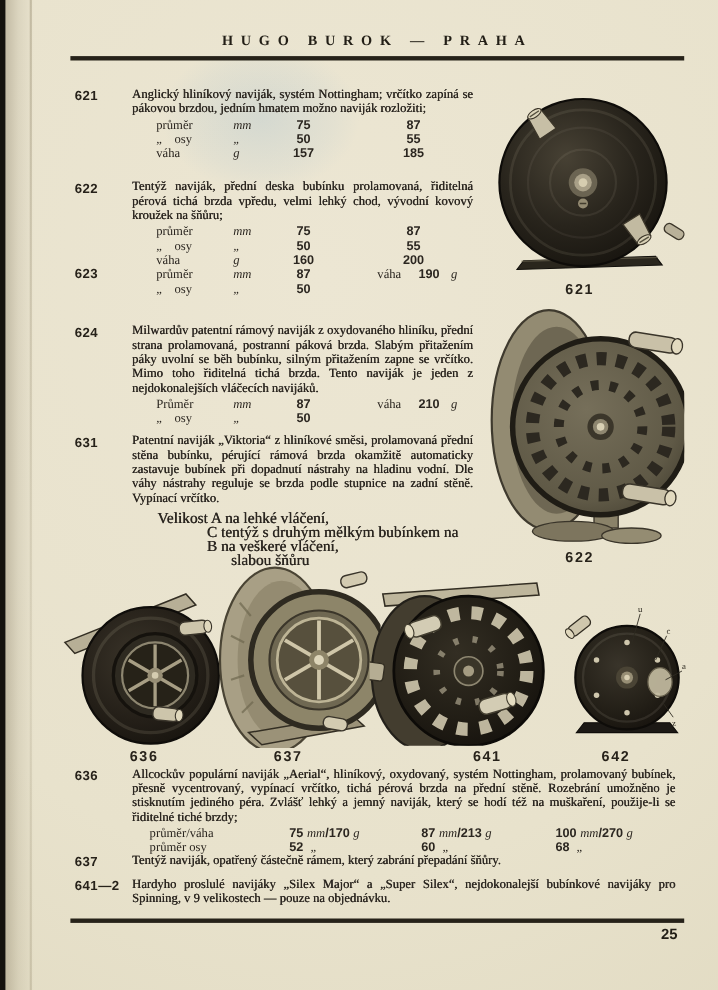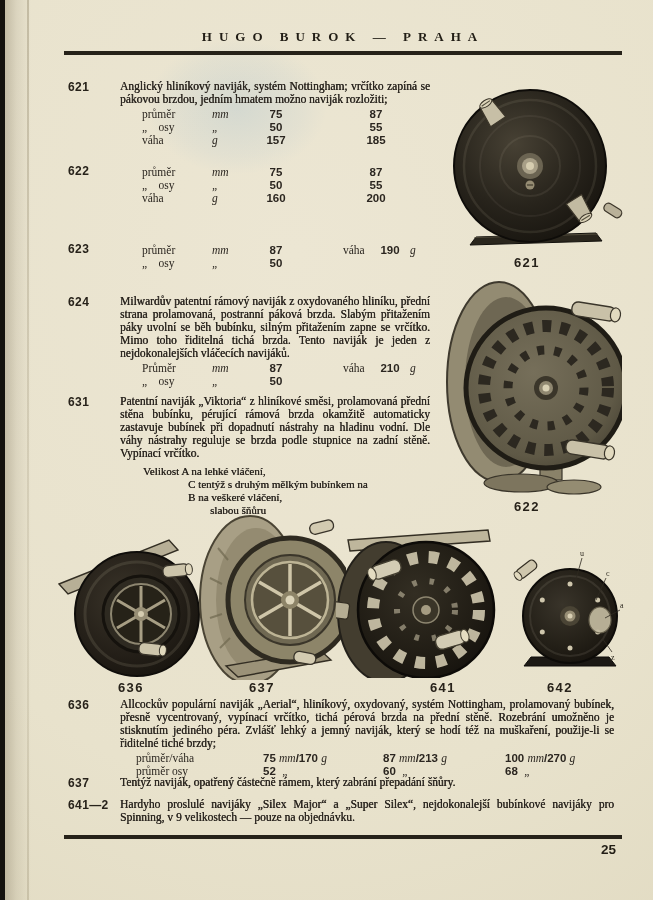--- a/index.html
+++ b/index.html
@@ -33,21 +33,21 @@
   .trow{position:relative;height:13px;font-size:11.5px;}
   .trow > span{position:absolute;top:0;}
   .tl{left:22px;white-space:pre;}
   .tu{left:92px;font-style:italic;}
   .tv{font-family:"Liberation Sans",sans-serif;font-weight:bold;}
   .tv1{left:126px;width:60px;text-align:center;}
   .tv2{left:226px;width:60px;text-align:center;}
   .twl{left:223px;}
   .twv{left:252px;width:36px;text-align:center;font-family:"Liberation Sans",sans-serif;font-weight:bold;}
   .twu{left:290px;font-style:italic;}
-  .sizes{margin-top:5px;font-size:11px;line-height:13px;}
+  .sizes{margin-top:5px;font-size:14px;line-height:13px;}
   .sizes div{text-shadow:.3px 0 0 currentColor;}
   .sz0{padding-left:23px;}
   .szi{padding-left:68px;}
   .sz3{padding-left:90px;}
   .t6row{position:relative;height:13px;font-size:11.5px;}
   .t6row > *{position:absolute;top:0;}
   .t6l{left:16px;}
   .grp{white-space:pre;}
   .g1{left:143px;} .g2{left:263px;} .g3{left:385px;}
   .gn{font-family:"Liberation Sans",sans-serif;font-weight:bold;}
@@ -90,20 +90,21 @@
           <span class="tv tv1">157</span>
           <span class="tv tv2">185</span>
         </div>
       </div>
     </div>
   </div>
 
   <div class="item" style="top:164px">
     <div class="num">622</div>
     <div class="body narrow">
+      <p class="txt">Tentýž naviják, přední deska bubínku prolamovaná, řiditelná pérová tichá brzda vpředu, velmi lehký chod, vývodní kovový kroužek na šňůru;</p>
       <div class="tbl">
         <div class="trow">
           <span class="tl">průměr</span>
           <span class="tu">mm</span>
           <span class="tv tv1">75</span>
           <span class="tv tv2">87</span>
         </div>
         <div class="trow">
           <span class="tl">„    osy</span>
           <span class="tu">„</span>

